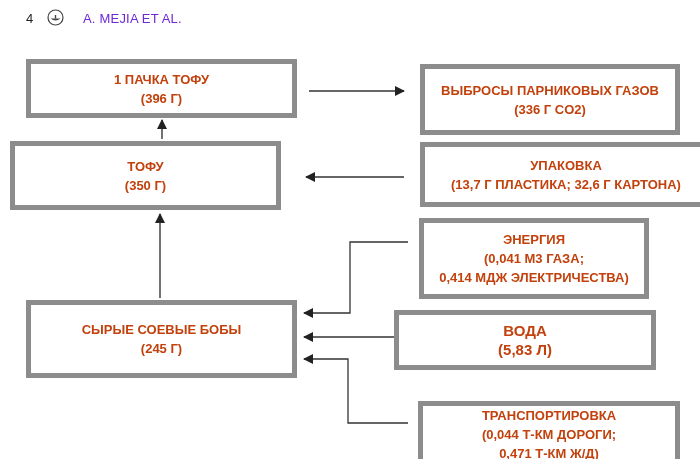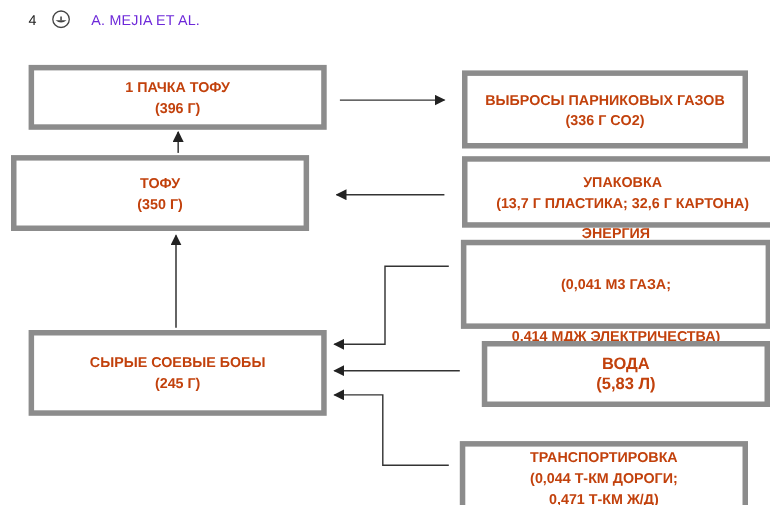--- a/index.html
+++ b/index.html
@@ -56,32 +56,32 @@
 <div class="box" style="left:10px;top:141px;width:271px;height:69px;">
   <div>ТОФУ</div>
   <div>(350 Г)</div>
 </div>
 
 <div class="box" style="left:420px;top:142px;width:292px;height:65px;">
   <div>УПАКОВКА</div>
   <div>(13,7 Г ПЛАСТИКА; 32,6  Г КАРТОНА)</div>
 </div>
 
-<div class="box" style="left:419px;top:218px;width:282px;height:81px;gap:28px;">
+<div class="box" style="left:419px;top:218px;width:230px;height:81px;">
   <div>ЭНЕРГИЯ</div>
   <div>(0,041 М3  ГАЗА;</div>
   <div>0,414 МДЖ ЭЛЕКТРИЧЕСТВА)</div>
 </div>
 
 <div class="box" style="left:26px;top:300px;width:271px;height:78px;text-align:right;">
   <div>СЫРЫЕ СОЕВЫЕ  БОБЫ</div>
   <div>(245 Г)</div>
 </div>
 
-<div class="box" style="left:438px;top:310px;width:262px;height:60px;">
+<div class="box" style="left:394px;top:310px;width:262px;height:60px;">
   <div class="big">ВОДА</div>
   <div class="big">(5,83 Л)</div>
 </div>
 
 <div class="box" style="left:418px;top:380px;width:262px;height:66px;margin-top:21px;">
   <div>ТРАНСПОРТИРОВКА</div>
   <div>(0,044 Т-КМ ДОРОГИ;</div>
   <div>0,471 Т-КМ Ж/Д)</div>
 </div>
 

